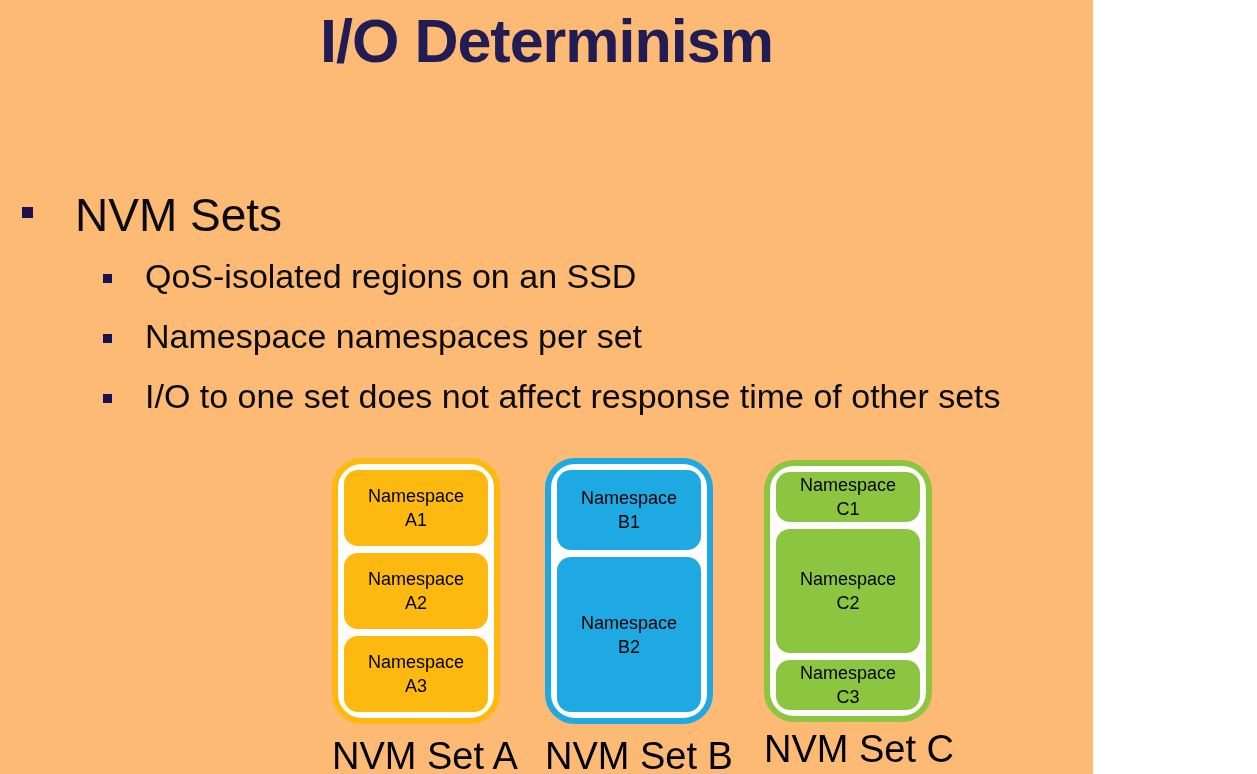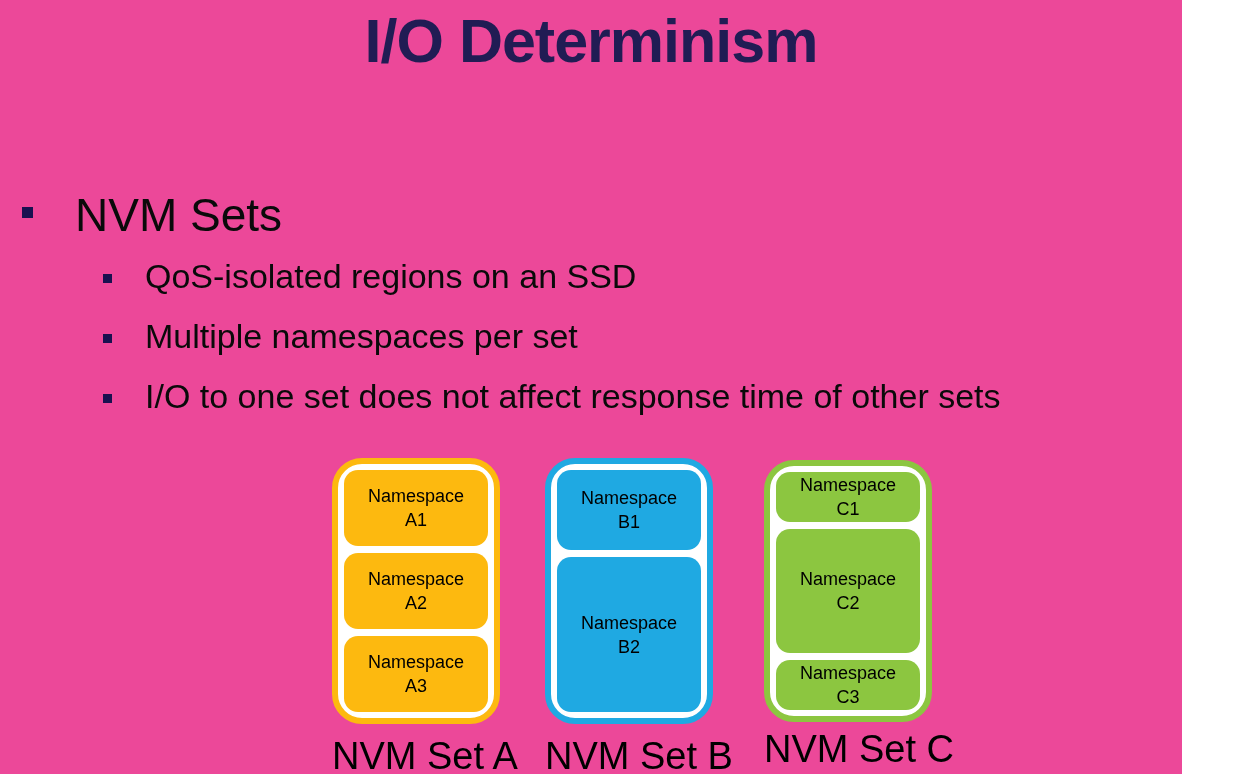--- a/index.html
+++ b/index.html
@@ -1,20 +1,20 @@
 <!DOCTYPE html>
 <html><head>
 <meta charset="utf-8">
 <style>
   html, body { margin: 0; padding: 0; background: #ffffff; }
   .slide {
     position: relative;
-    width: 1182px;
+    width: 1093px;
     height: 774px;
-    background: #ec4899;
+    background: #fdba74;
     font-family: "Liberation Sans", sans-serif;
     overflow: hidden;
   }
   .title {
     position: absolute;
     top: 6px; left: 0;
     width: 100%;
     text-align: center;
     font-size: 61px;
     font-weight: bold;
@@ -102,21 +102,21 @@
 
   <div class="title">I/O Determinism</div>
 
   <span class="bullet-sq l1-sq"></span>
   <div class="l1-text">NVM Sets</div>
 
   <span class="bullet-sq l2-sq r0"></span>
   <div class="l2-text r0">QoS-isolated regions on an SSD</div>
 
   <span class="bullet-sq l2-sq r1"></span>
-  <div class="l2-text r1">Multiple namespaces per set</div>
+  <div class="l2-text r1">Namespace namespaces per set</div>
 
   <span class="bullet-sq l2-sq r2"></span>
   <div class="l2-text r2">I/O to one set does not affect response time of other sets</div>
 
   <div class="nvm-set set-a">
     <div class="ns">
       <span>Namespace</span>
       <span>A1</span>
     </div>
     <div class="ns">

